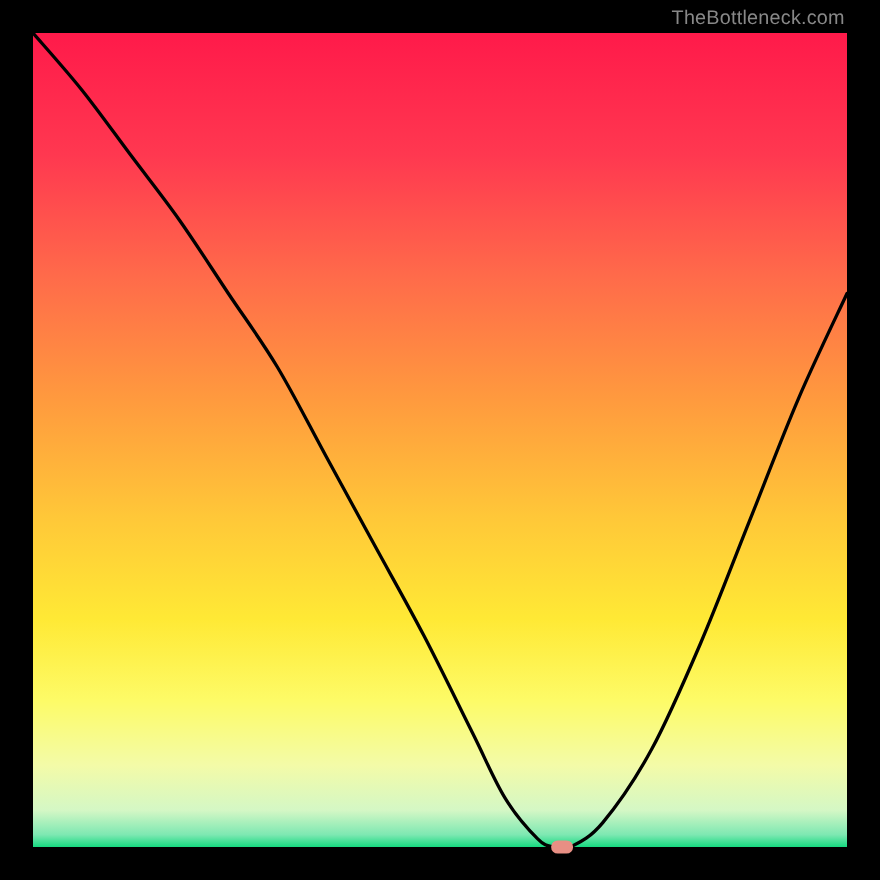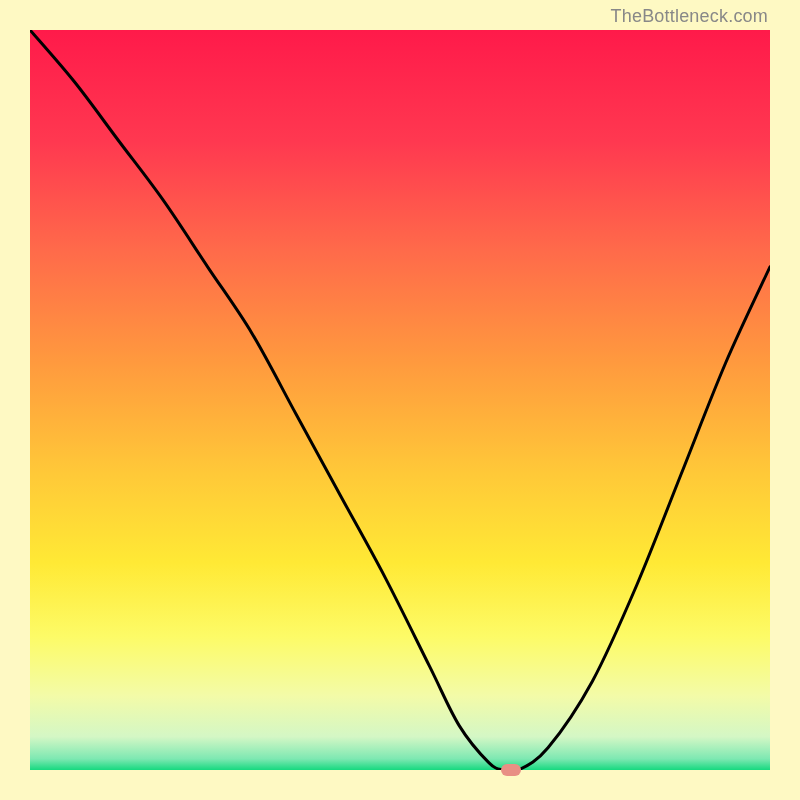--- a/index.html
+++ b/index.html
@@ -1,17 +1,17 @@
 <!DOCTYPE html>
 <html><head>
 <meta charset="utf-8">
 <style>
   * { margin: 0; padding: 0; box-sizing: border-box; }
   body { width: 800px; height: 800px; overflow: hidden; font-family: Arial, sans-serif; }
-  .container { width: 800px; height: 800px; position: relative; background: #fef9c3; }
+  .container { width: 800px; height: 800px; position: relative; background: #000000; }
   .plot-area {
     position: absolute;
     left: 30px;
     top: 30px;
     width: 740px;
     height: 740px;
   }
   .gradient-bg {
     position: absolute;
     left: 0;

